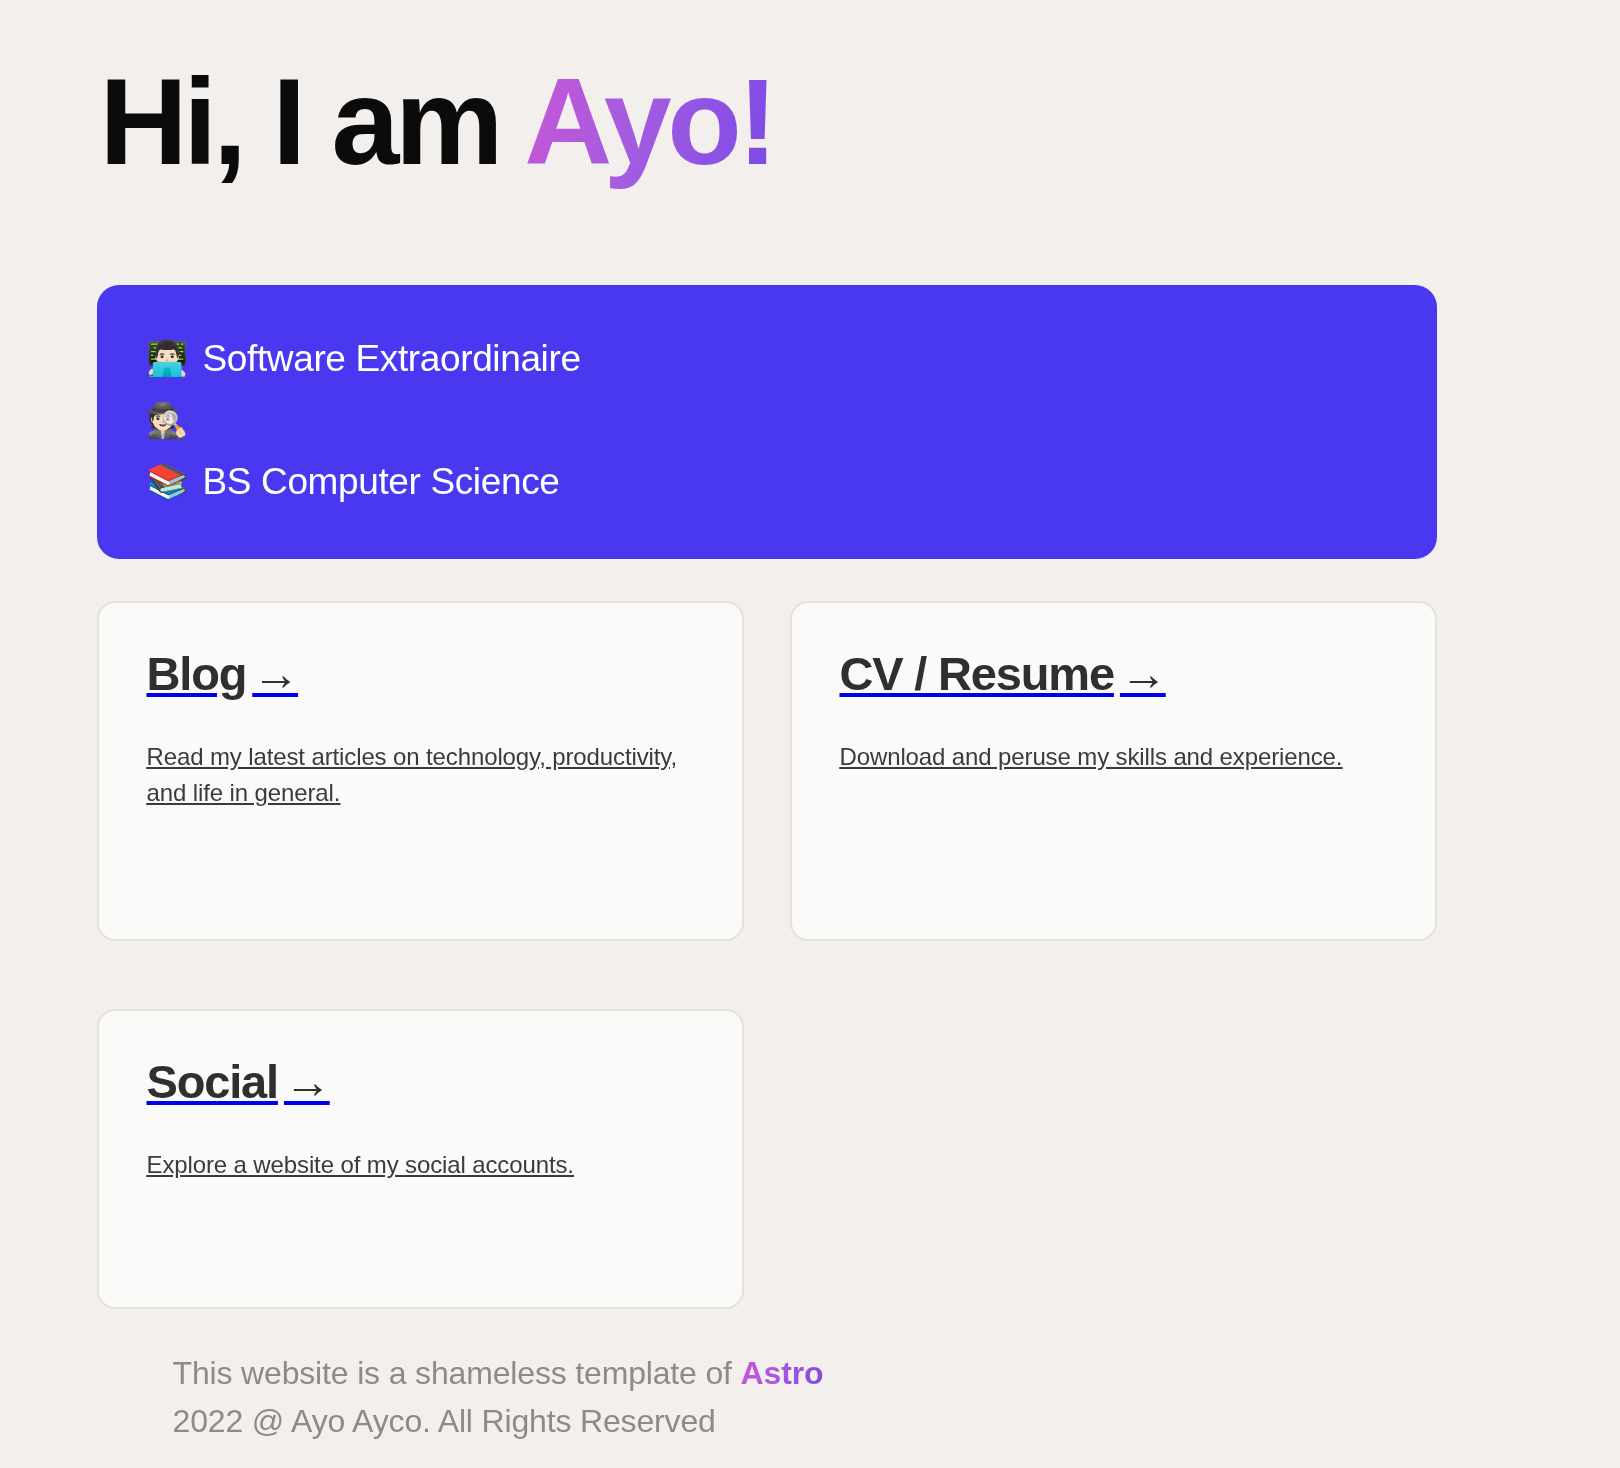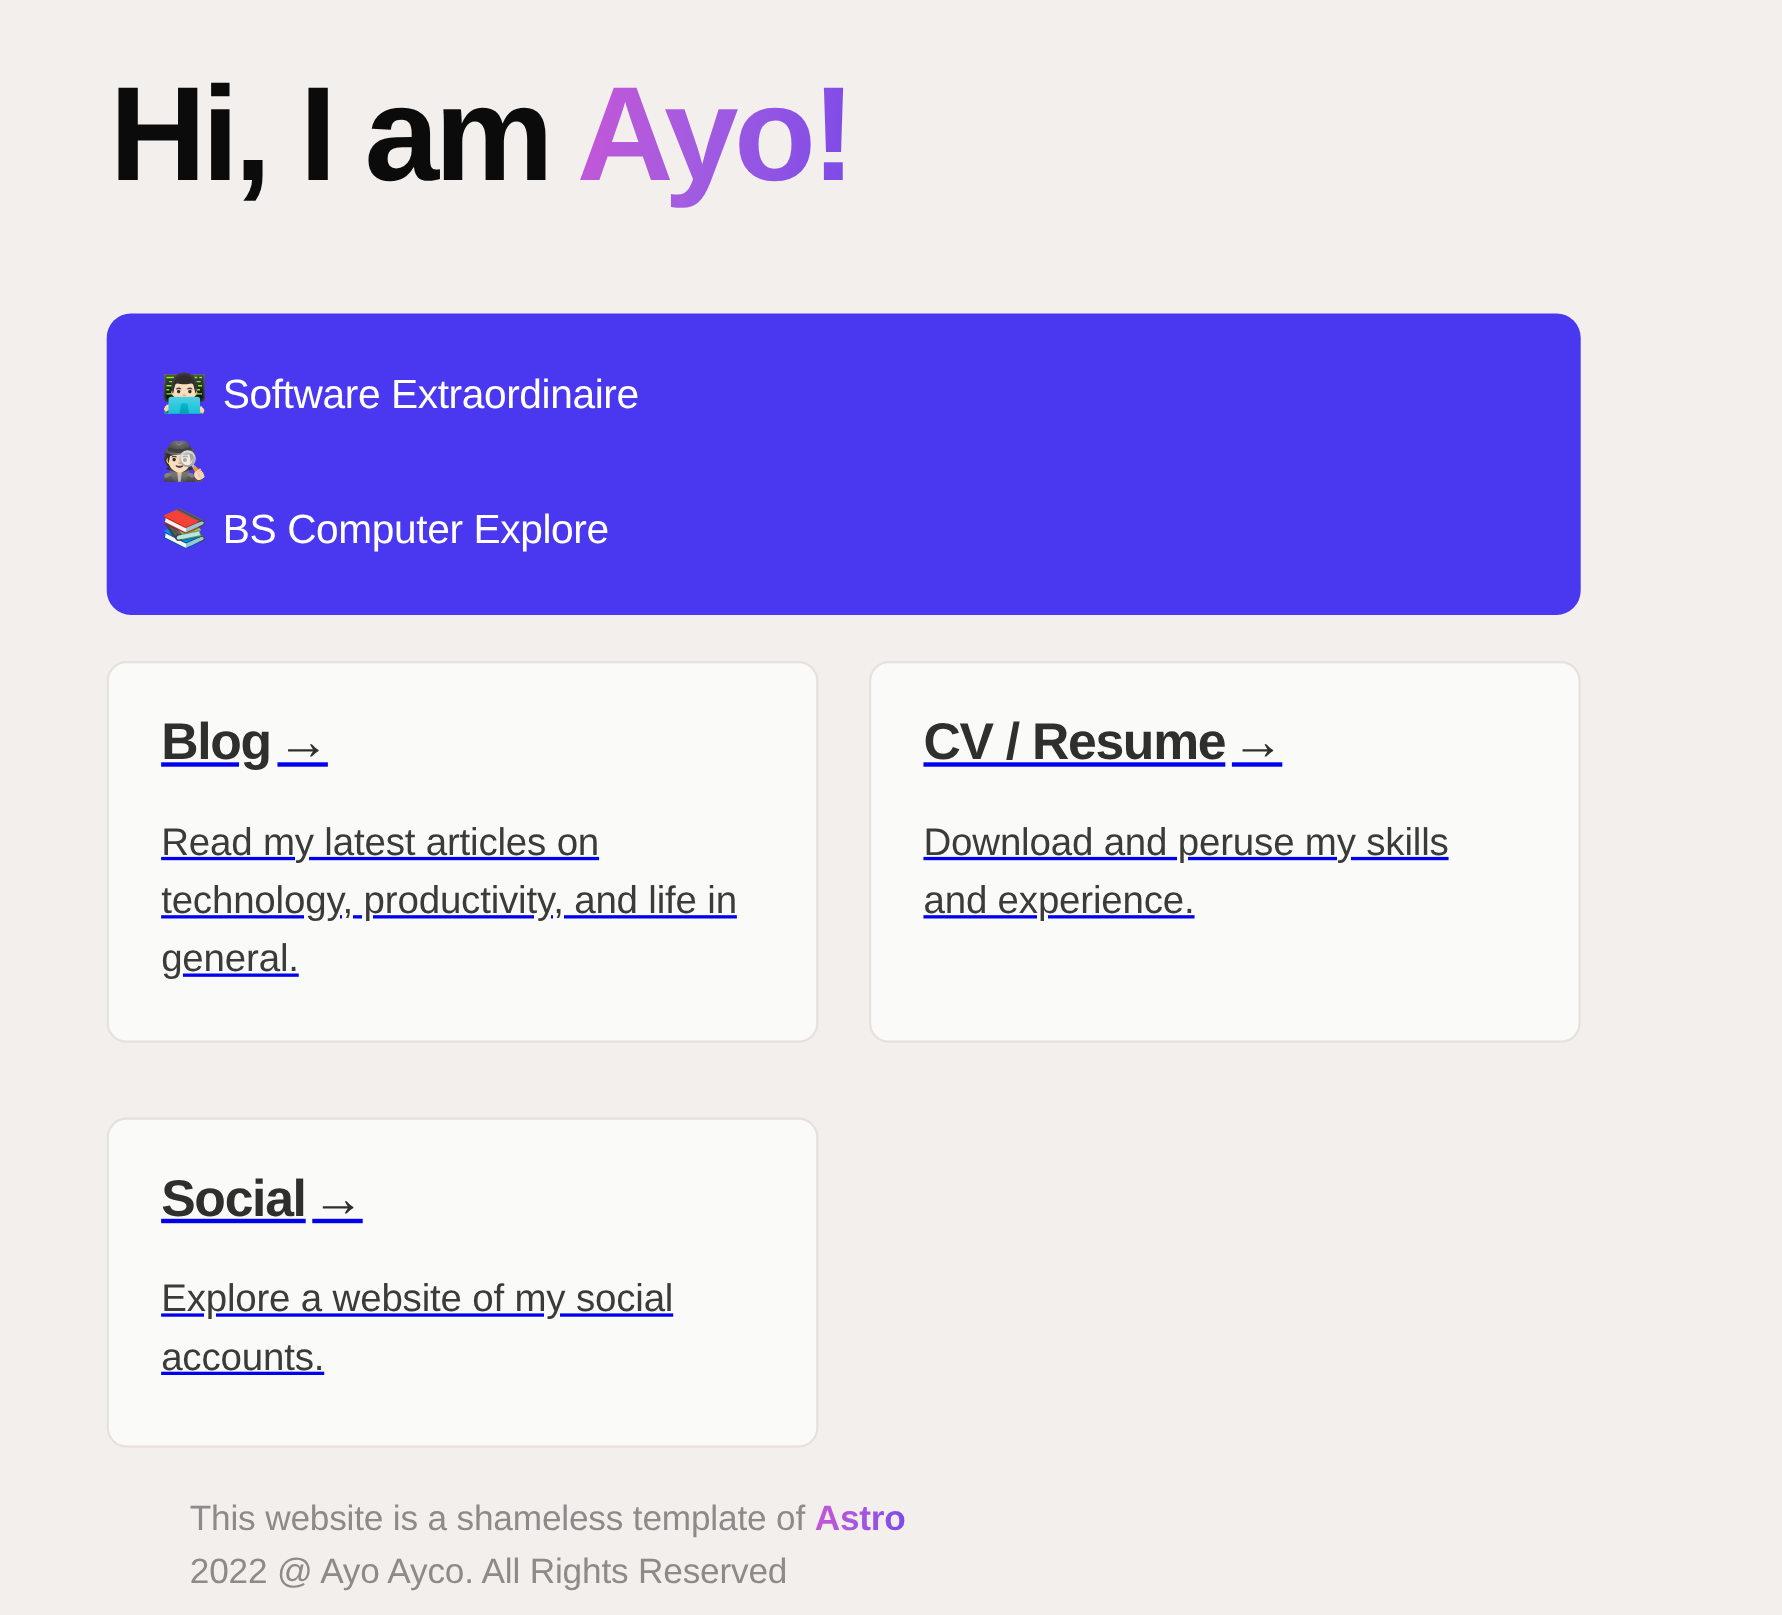--- a/index.html
+++ b/index.html
@@ -91,24 +91,25 @@
     font-size: 47px;
     font-weight: 700;
     color: #2f2f2e;
     letter-spacing: -0.025em;
     line-height: 1.15;
     white-space: nowrap;
   }
   .card-arrow { font-weight: 400; padding-left: 6px; }
   .card-body {
     margin-top: 38px;
-    font-size: 35px;
+    font-size: 24px;
     line-height: 1.52;
     color: #3b3b3a;
     letter-spacing: -0.005em;
+    text-decoration: underline;
   }
   .card-body .inline-emoji { font-family: "DejaVu Sans", sans-serif; }
 
   .card--social { min-height: 300px; margin-top: 28px; }
   .card--github { min-height: 300px; }
 
   
   .footer {
     margin-top: 40px;
     padding-left: 76px;
@@ -140,21 +141,21 @@
       <ul class="highlight-list">
         <li class="highlight-item">
           <span class="highlight-emoji">👨🏻‍💻</span>
           <span>Software Extraordinaire</span>
         </li>
         <li class="highlight-item">
           <span class="highlight-emoji">🕵🏻</span>
         </li>
         <li class="highlight-item">
           <span class="highlight-emoji">📚</span>
-          <span>BS Computer Explore</span>
+          <span>BS Computer Science</span>
         </li>
       </ul>
     </section>
 
     <div class="card-grid">
 
       <a class="card card--blog" href="#">
         <div class="card-title"><span>Blog</span><span class="card-arrow">→</span></div>
         <p class="card-body">Read my latest articles on technology, productivity, and life in general.</p>
       </a>

